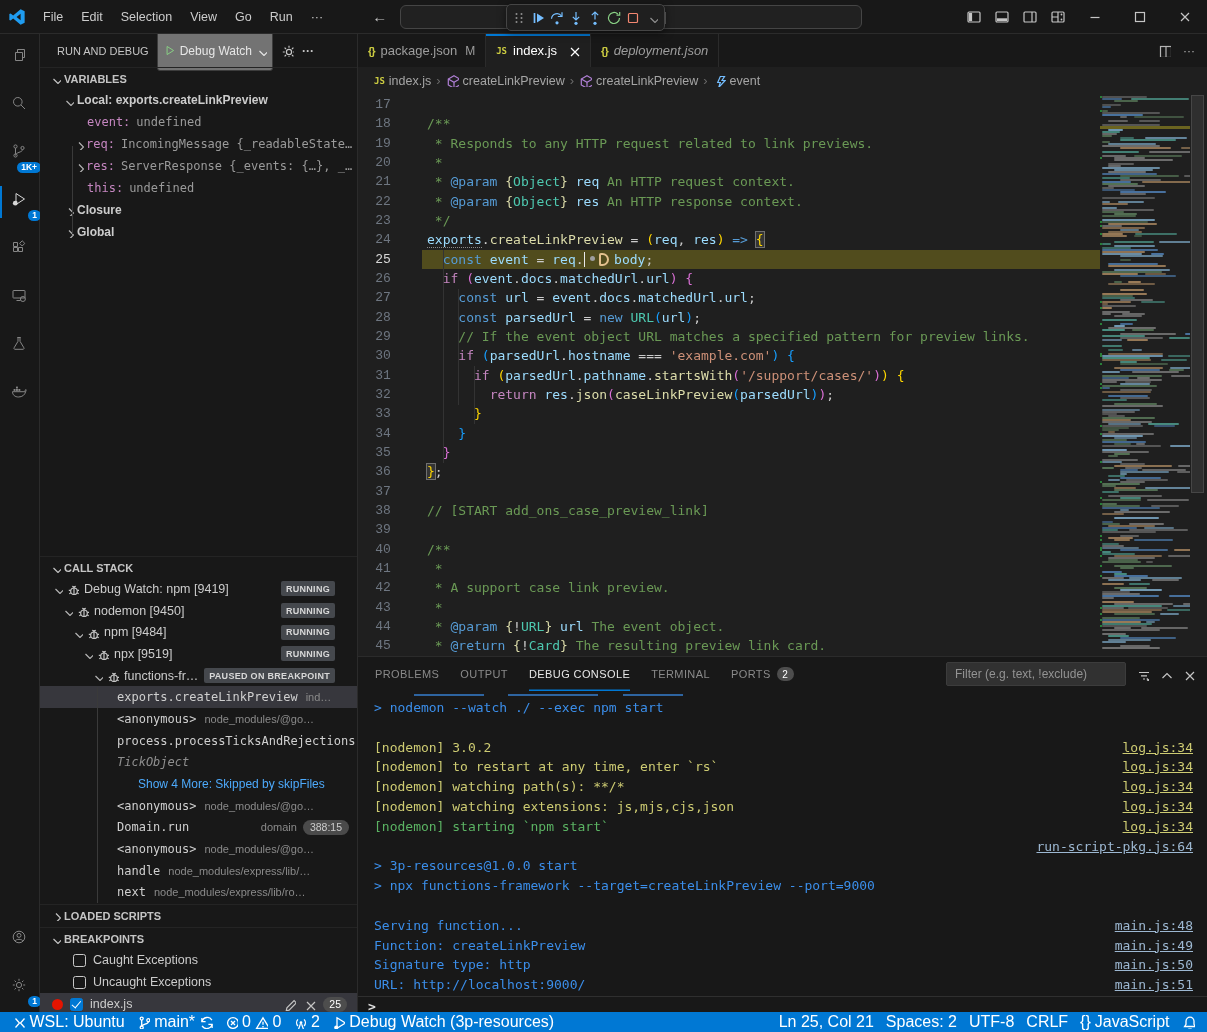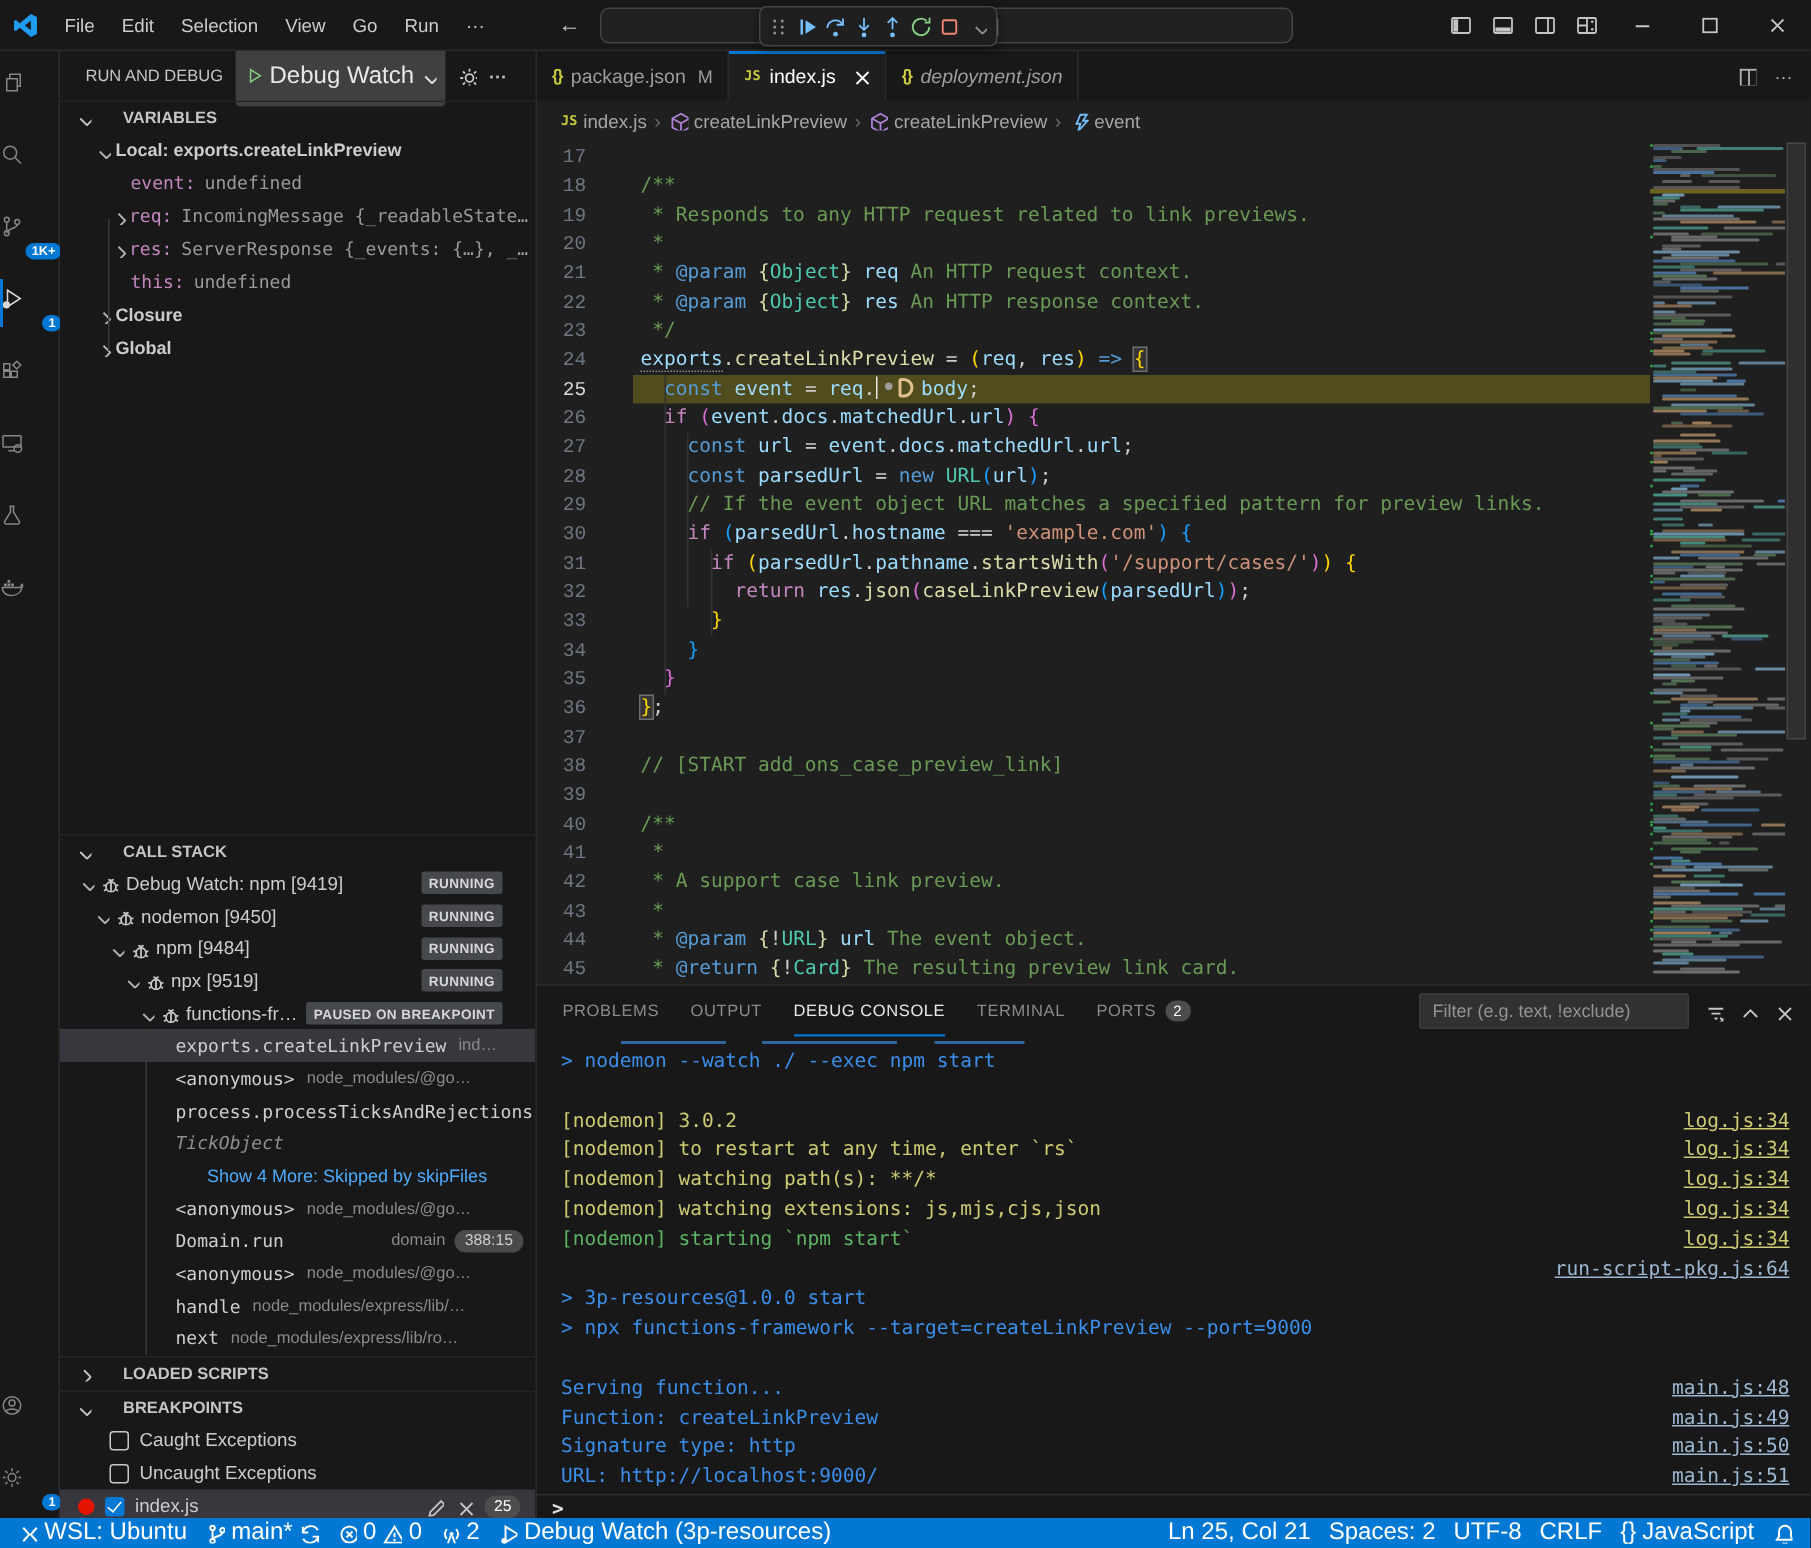--- a/index.html
+++ b/index.html
@@ -17,34 +17,34 @@
 #cmdcenter{position:absolute;left:400px;top:5px;width:462px;height:24px;background:#212121;border:1px solid #454545;border-radius:6px;color:#9d9d9d;display:flex;align-items:center;overflow:hidden}
 #cmdcenter span{position:absolute;left:252px;font-size:12px}
 #dbgbar{position:absolute;left:506px;top:4px;height:27px;background:#1f1f1f;border:1px solid #454545;border-radius:5px;box-shadow:0 2px 8px rgba(0,0,0,.5);display:flex;align-items:center;padding:0 3px;gap:1px;z-index:50}
 #dbgbar .dbtn{width:18px;height:22px;display:flex;align-items:center;justify-content:center}
 .blue{color:#75beff}.green{color:#89d185}.red{color:#f48771}.gray{color:#8f8f8f}
 #winright{margin-left:auto;display:flex;align-items:center;height:34px}
 #winright .lay{width:28px;height:34px;display:flex;align-items:center;justify-content:center;color:#c5c5c5}
 #winright .wc{width:45px;height:34px;display:flex;align-items:center;justify-content:center;color:#c5c5c5}
 
 #activitybar{position:absolute;left:0;top:34px;width:40px;height:978px;background:#181818;border-right:1px solid #2b2b2b;display:flex;flex-direction:column}
-.act{position:relative;width:44px;height:48px;display:flex;align-items:center;color:#868686}
+.act{position:relative;width:44px;height:48px;display:flex;align-items:center;justify-content:center;color:#868686}
 .act.active{color:#d7d7d7}
 .act.active::before{content:"";position:absolute;left:0;top:8px;bottom:8px;width:2px;background:#0078d4}
 .act svg.ic{width:22px;height:22px;stroke-width:1}
 .abadge{position:absolute;right:3px;bottom:5px;background:#0078d4;color:#fff;border-radius:10px;font-size:8.5px;font-weight:bold;padding:1.5px 4px;line-height:1}
 #actbottom{margin-top:auto}
 
 #sidebar{position:absolute;left:40px;top:34px;width:318px;height:978px;background:#181818;border-right:1px solid #2b2b2b;overflow:hidden}
 #sbtoolbar{position:absolute;top:0;left:0;right:0;height:33px;display:flex;align-items:center;padding-left:17px;gap:8px}
 #sbtitle{font-size:11px;color:#c5c5c5;white-space:nowrap}
-#launchbox{display:flex;align-items:center;gap:4px;background:#404040;border:1px solid #3c3c3c;border-radius:3px;height:40px;padding:0 5px;color:#e7e7e7;font-size:16px}
+#launchbox{display:flex;align-items:center;gap:4px;background:#737373;border:1px solid #3c3c3c;border-radius:3px;height:40px;padding:0 5px;color:#e7e7e7;font-size:12px}
 #launchbox .play{color:#89d185}
 .sb-sec{position:absolute;left:0;right:0;overflow:hidden}
-.sec-h{height:22px;display:flex;align-items:center;gap:21px;padding-left:10px;font-size:11px;font-weight:bold;color:#c5c5c5;border-top:1px solid #242424}
+.sec-h{height:22px;display:flex;align-items:center;gap:3px;padding-left:10px;font-size:11px;font-weight:bold;color:#c5c5c5;border-top:1px solid #242424}
 .sec-h svg{color:#c5c5c5}
 .trow{height:22px;display:flex;align-items:center;font-size:12.5px;white-space:nowrap;position:relative}
 .vname{color:#c586c0;font-family:"DejaVu Sans Mono",monospace;font-size:12px}
 .vval{color:#9a9a9a;font-family:"DejaVu Sans Mono",monospace;font-size:12px;margin-left:6px;overflow:hidden;text-overflow:ellipsis}
 .scopelbl{font-weight:bold;color:#ccc;font-size:12px}
 .chev{color:#b5b5b5;flex:none}
 .tree-line{position:absolute;width:1px;background:#3a3a3a}
 
 .cs-label{color:#ccc;font-size:12.5px;overflow:hidden;text-overflow:ellipsis}
 .cs-frame{font-family:"DejaVu Sans Mono",monospace;font-size:12px;color:#cfcfcf}

